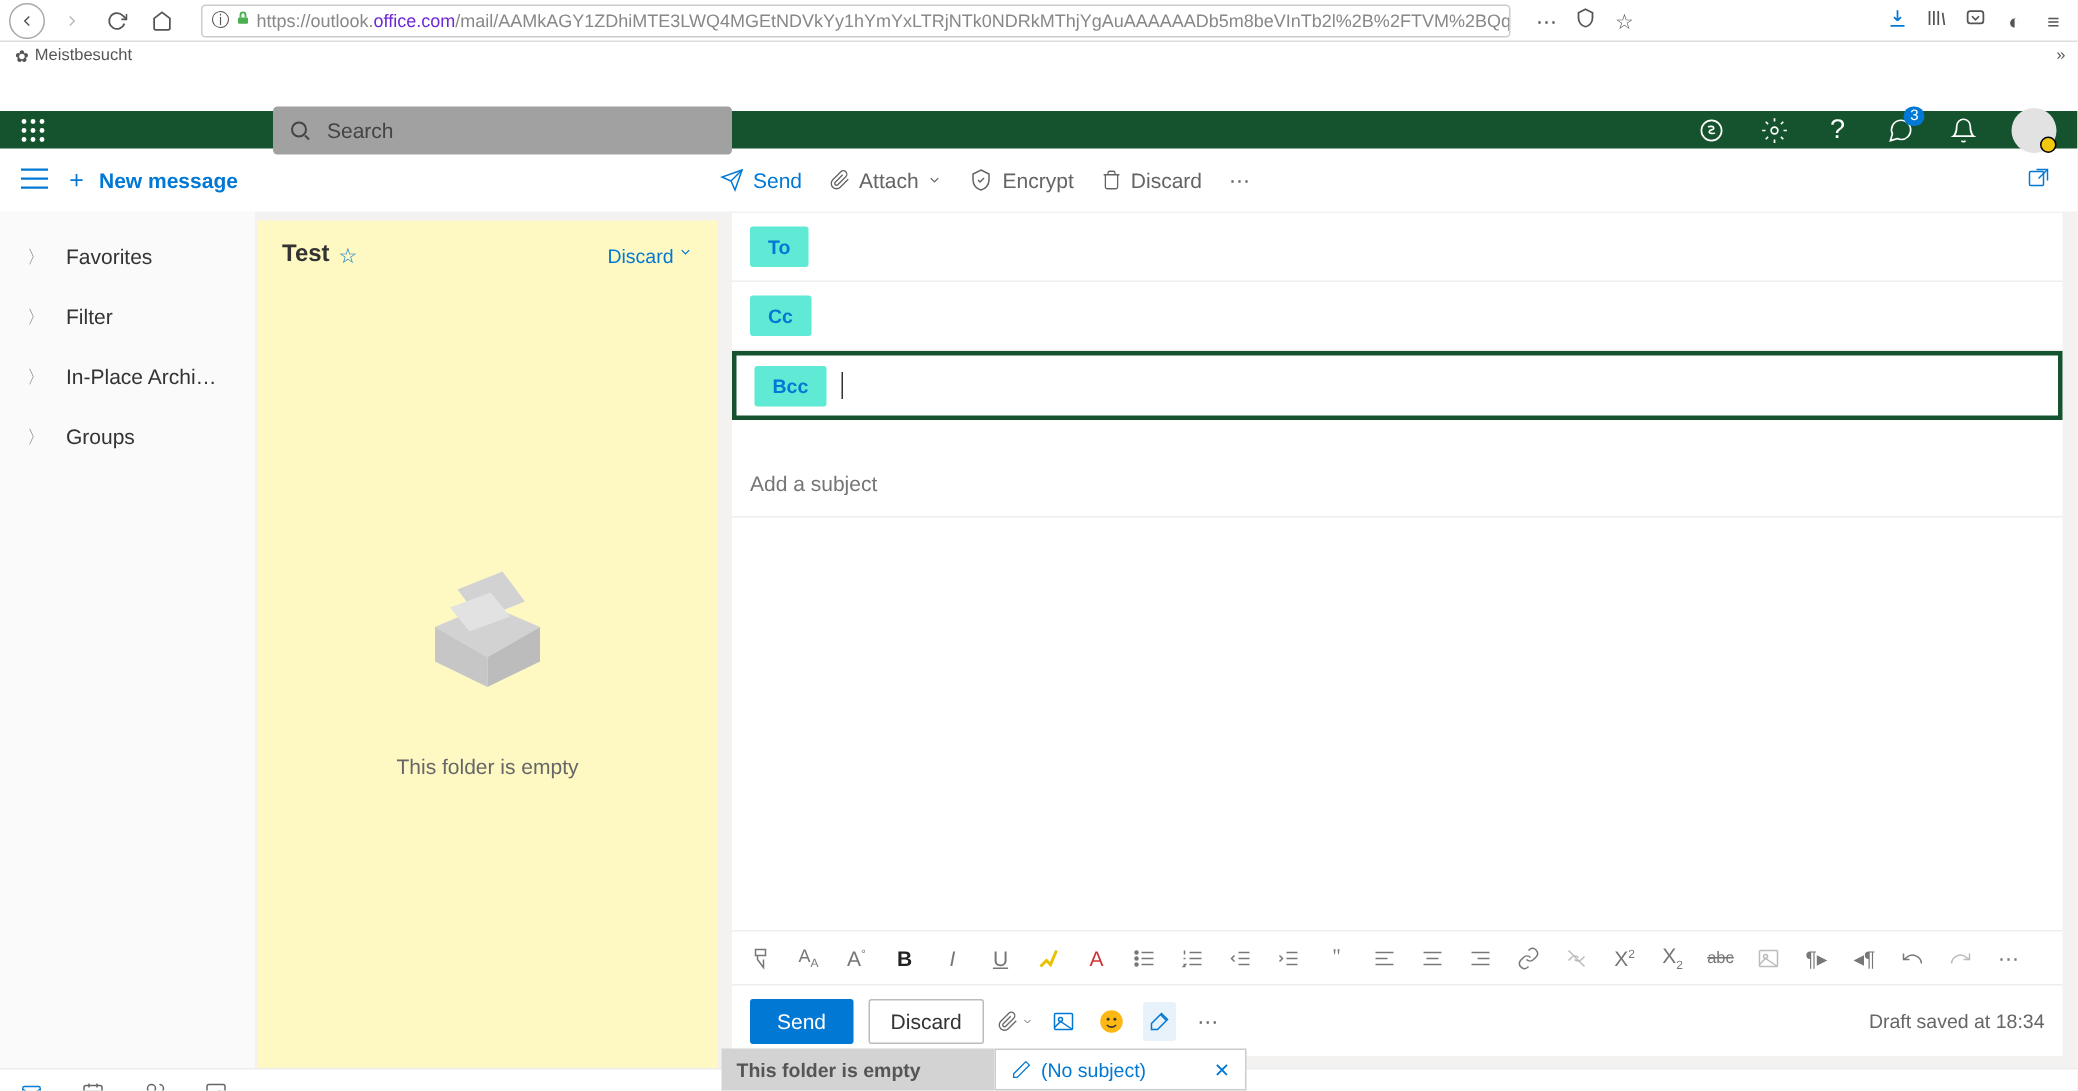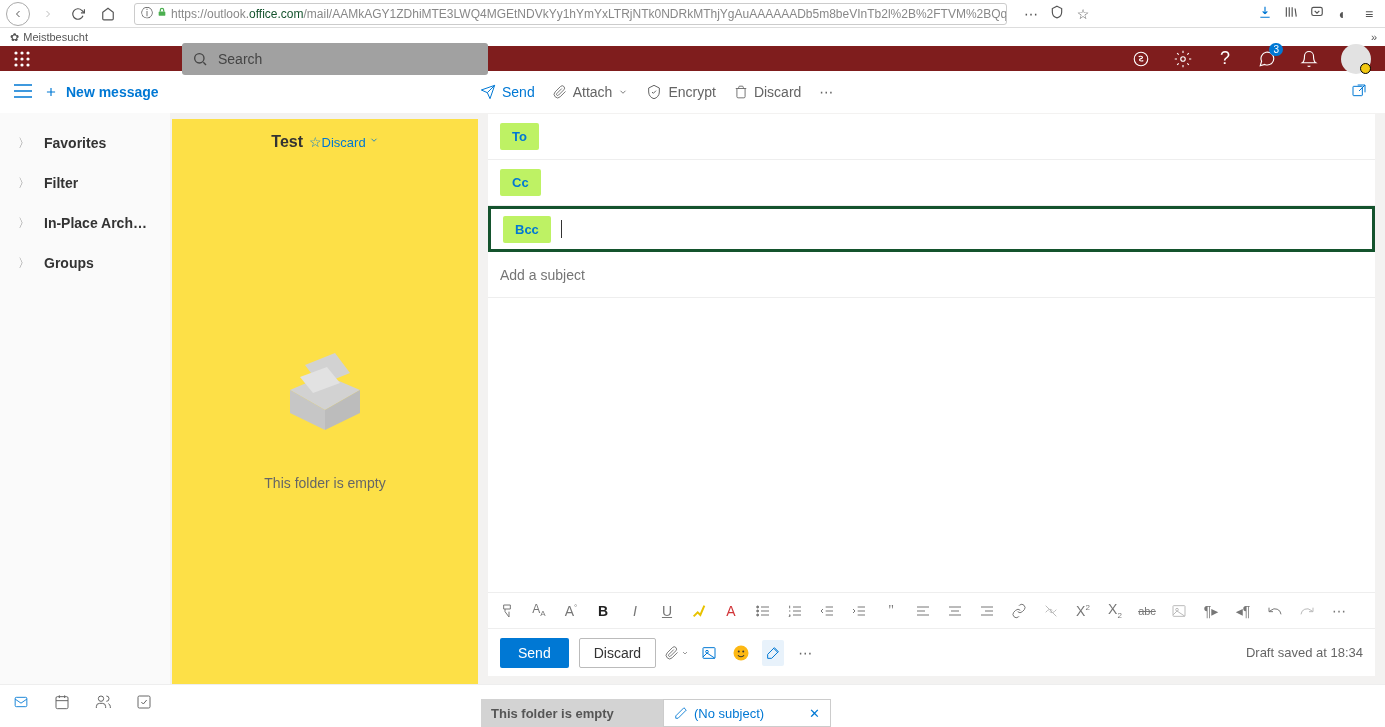--- a/index.html
+++ b/index.html
@@ -10,21 +10,21 @@
 .nav-btn { width: 24px; height: 24px; border-radius: 50%; display: flex; align-items: center; justify-content: center; color: #555; }
 .nav-back { border: 1px solid #aaa; }
 .url-bar { flex: 1; height: 22px; border: 1px solid #ccc; border-radius: 3px; display: flex; align-items: center; padding: 0 6px; font-size: 12px; color: #555; gap: 4px; margin: 0 8px; overflow: hidden; white-space: nowrap; }
 .url-bar .lock { color: #4caf50; }
 .br-icon { width: 20px; text-align: center; color: #555; }
 
 .bookmarks { height: 18px; display: flex; align-items: center; padding-left: 10px; font-size: 11px; color: #555; gap: 4px; }
 .bookmarks .expand { position: absolute; right: 8px; color: #555; }
 
 
-.app-header { height: 25px; background: #7f1d1d; display: flex; align-items: center; color: #fff; }
+.app-header { height: 25px; background: #14532d; display: flex; align-items: center; color: #fff; margin-top: 28px; }
 .waffle { width: 44px; display: flex; align-items: center; justify-content: center; }
 .search-box { margin-left: 138px; background: #a1a1a1; height: 32px; width: 306px; border-radius: 3px; display: flex; align-items: center; padding: 0 10px; gap: 10px; color: #444; }
 .hdr-right { margin-left: auto; display: flex; align-items: center; gap: 22px; padding-right: 14px; }
 .hdr-ic { width: 20px; height: 20px; display:flex; align-items:center; justify-content:center; position:relative; }
 .badge { position:absolute; top:-6px; right:-6px; background:#0078d4; color:#fff; border-radius:8px; font-size:10px; padding:0 4px; line-height:13px;}
 .avatar { width: 30px; height: 30px; border-radius: 50%; background: #e2e2e2; position:relative; }
 .avatar::after{content:"";position:absolute;bottom:0;right:0;width:9px;height:9px;border-radius:50%;background:#f2c811;border:1px solid #000;}
 
 
 .cmd-bar { height: 42px; display:flex; align-items:center; border-bottom: none;}
@@ -34,43 +34,43 @@
 .cmd-compose { display:flex; align-items:center; gap:18px; padding-left: 310px; color:#646464; }
 .cmd-itm { display:flex; align-items:center; gap:6px; color:#646464; }
 .cmd-itm.primary { color:#0078d4; }
 .popout { margin-left:auto; margin-right:18px; color:#0078d4; }
 
 
 .layout { display:flex; height: calc(100% - 28px - 18px - 40px - 42px - 28px); }
 .nav-pane { width: 170px; background:#fafafa; padding-top:10px;}
 .nav-item { height: 40px; display:flex; align-items:center; gap:14px; padding-left:18px; color:#333; }
 .nav-item .chev { color:#888; font-size:12px;}
-.nav-item .lbl { font-weight:700; color:#333; font-size:14px; }
+.nav-item .lbl { font-weight:400; color:#333; font-size:14px; }
 .nav-item .lbl.trunc { max-width:105px; white-space:nowrap; overflow:hidden; text-overflow:ellipsis;}
 
 .msg-pane { width: 310px; background:#f3f2f1; display:flex; flex-direction:column; padding-top:6px;}
-.folder-card { background:#fde047; margin:0 2px; flex:1; display:flex; flex-direction:column;align-items:center;}
+.folder-card { background:#fef9c3; margin:0 2px; flex:1; display:flex; flex-direction:column;}
 .folder-head { display:flex; align-items:center; height:46px; padding: 0 16px;}
 .folder-title { font-weight:600; font-size:16px; color:#333; margin-right:6px;}
 .star { color:#0078d4; }
 .filter { margin-left:auto; color:#0078d4; font-size:13px; display:flex; gap:3px;}
 .empty { flex:1; display:flex; flex-direction:column; align-items:center; justify-content:flex-start; padding-top:170px; color:#666;}
 .empty svg { margin-bottom:40px; }
 
 .compose-pane { flex:1; background:#f3f2f1; padding: 1px 10px 8px 8px; display:flex; flex-direction:column; }
 .compose-card { background:#fff; flex:1; display:flex; flex-direction:column; position:relative;}
 
 .rcpt-row { min-height:46px; display:flex; align-items:center; padding:0 12px; border-bottom:1px solid #eee;}
-.rcpt-btn { background:#bef264; color:#0078d4; padding:6px 12px; font-size:13px; font-weight:600; border-radius:2px;}
+.rcpt-btn { background:#5eead4; color:#0078d4; padding:6px 12px; font-size:13px; font-weight:600; border-radius:2px;}
 .rcpt-input { flex:1; border:none; outline:none; margin-left:10px; font-size:14px;}
 .highlight { border: 3px solid #14532d; }
 .caret { width:1px; height:18px; background:#333; margin-left:10px; animation: blink 1s step-end infinite;}
 @keyframes blink { 50% {opacity:0;} }
 
-.subj-row { height:46px; display:flex; align-items:center; padding:0 12px; border-bottom:1px solid #eee; color:#777;}
+.subj-row { height:46px; display:flex; align-items:center; padding:0 12px; border-bottom:1px solid #eee; color:#777;margin-top:19px;}
 .body-area { flex:1; }
 .fmt-bar { height:36px; border-top:1px solid #eee; display:flex; align-items:center; padding:0 10px; gap:14px; color:#777;}
 .fmt-bar span, .fmt-bar svg { width:18px; text-align:center; font-size:14px;}
 .fmt-bar svg { height:16px; }
 .fmt-bar .bold { font-weight:bold; color:#222;}
 .fmt-bar .ital { font-style:italic;}
 .fmt-bar .und { text-decoration:underline;}
 
 .action-bar { height:48px; display:flex; align-items:center; padding:0 12px; gap:10px; border-top:1px solid #eee;}
 .btn-send { background:#0078d4; color:#fff; border:none; padding:7px 18px; font-size:14px; border-radius:2px;}
@@ -119,21 +119,21 @@
   </div>
   <div class="url-bar">
     <span>ⓘ</span>
     <span class="lock">
       <svg width="10" height="12" viewBox="0 0 24 24" fill="#4caf50">
           <rect x="4" y="11" width="16" height="10" rx="2"></rect>
           <path d="M8 11V7a4 4 0 0 1 8 0v4" fill="none" stroke="#4caf50" stroke-width="3"></path>
         </svg>
     </span>
     <span>
-      <span style="color:#888">https://outlook.</span><span style="color:#14532d">office.com</span><span style="color:#888">/mail/AAMkAGY1ZDhiMTE3LWQ4MGEtNDVkYy1hYmYxLTRjNTk0NDRkMThjYgAuAAAAAADb5m8beVInTb2l%2B%2FTVM%2BQqAQD8sHsTzn1FQJkukUlxC6rGA</span>
+      <span style="color:#888">https://outlook.</span><span style="color:#6d28d9">office.com</span><span style="color:#888">/mail/AAMkAGY1ZDhiMTE3LWQ4MGEtNDVkYy1hYmYxLTRjNTk0NDRkMThjYgAuAAAAAADb5m8beVInTb2l%2B%2FTVM%2BQqAQD8sHsTzn1FQJkukUlxC6rGA</span>
     </span>
 
   </div>
   <div class="br-icon">⋯</div>
   <div class="br-icon">
      <svg width="14" height="14" viewBox="0 0 24 24" fill="none" stroke="#555" stroke-width="2">
         <path d="M12 2l8 4v6c0 5-3.5 9-8 10-4.5-1-8-5-8-10V6l8-4z"></path>
       </svg>
   </div>
   <div class="br-icon">☆</div>

